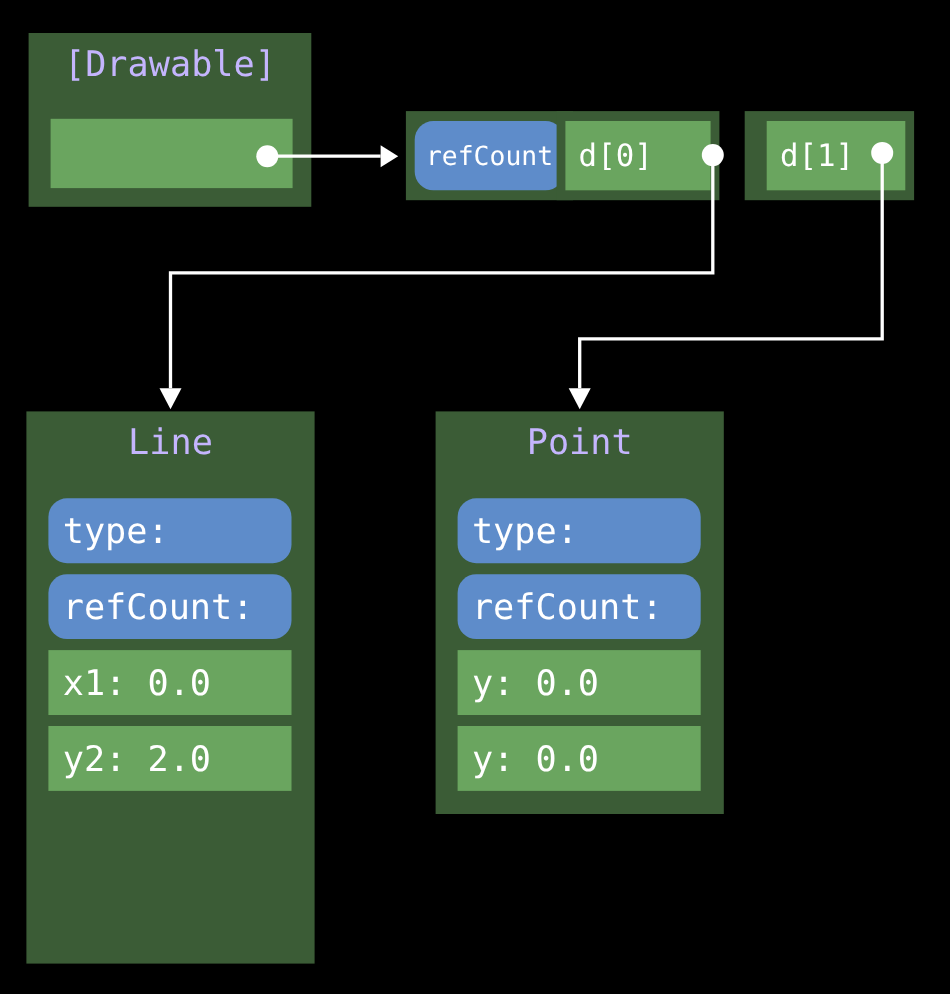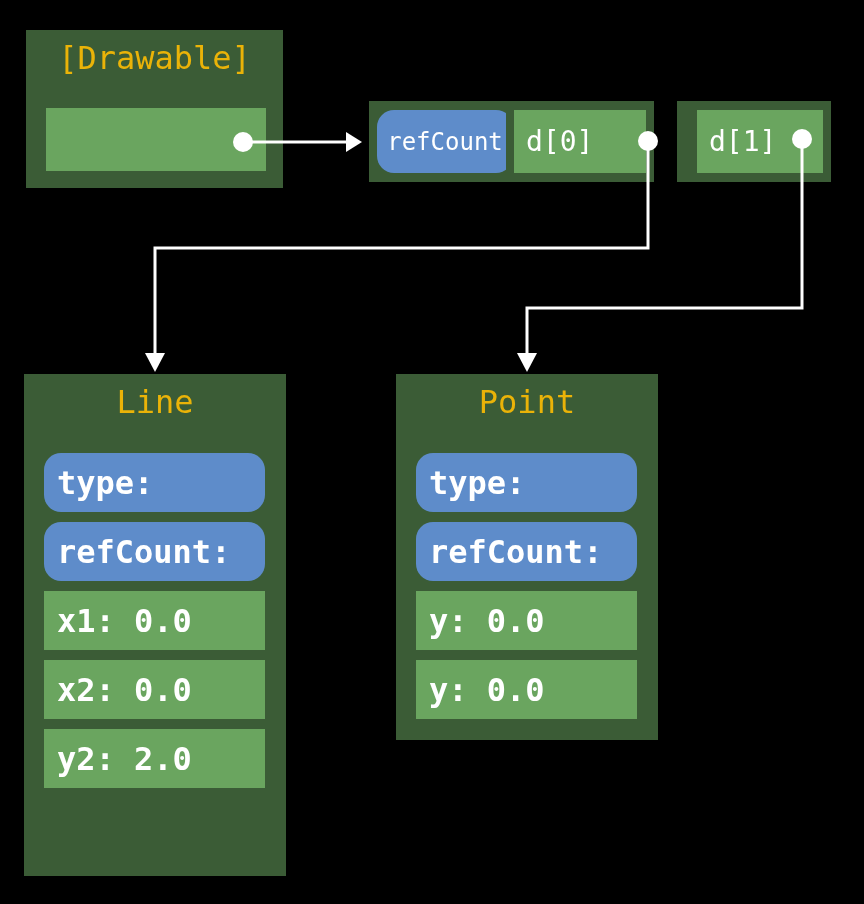--- a/index.html
+++ b/index.html
@@ -15,41 +15,40 @@
   .struct-box {
     position: absolute;
     background: #3b5c36;
     box-sizing: border-box;
   }
   .struct-title {
     margin-top: 10px;
     text-align: center;
     font-size: 32px;
     line-height: 36px;
-    color: #eab308;
+    color: #c4b5fd;
     white-space: pre;
   }
   .fields {
     position: absolute;
     left: 20px;
     top: 79px;
     display: flex;
     flex-direction: column;
     gap: 10px;
   }
   .field {
     width: 221px;
     height: 59px;
     box-sizing: border-box;
     padding-left: 13px;
     display: flex;
     align-items: center;
     font-size: 32px;
     white-space: pre;
-    font-weight: bold;
   }
   .blue  { background: #5e8cca; border-radius: 17px; }
   .green { background: #6aa55f; }
 
   
   #drawable-box { left: 26px; top: 30px; width: 257px; height: 158px; }
   #drawable-slot {
     position: absolute; left: 20px; top: 78px;
     width: 220px; height: 63px;
   }
@@ -107,21 +106,20 @@
   <div class="mem-wrapper" id="wrap-d1">
     <div class="mem-cell green" id="cell-d1">d[1]</div>
   </div>
 
   <div class="struct-box" id="line-box">
     <div class="struct-title">Line</div>
     <div class="fields">
       <div class="field blue">type:</div>
       <div class="field blue">refCount:</div>
       <div class="field green">x1: 0.0</div>
-      <div class="field green">x2: 0.0</div>
       <div class="field green">y2: 2.0</div>
     </div>
   </div>
 
   <div class="struct-box" id="point-box">
     <div class="struct-title">Point</div>
     <div class="fields">
       <div class="field blue">type:</div>
       <div class="field blue">refCount:</div>
       <div class="field green">y: 0.0</div>

